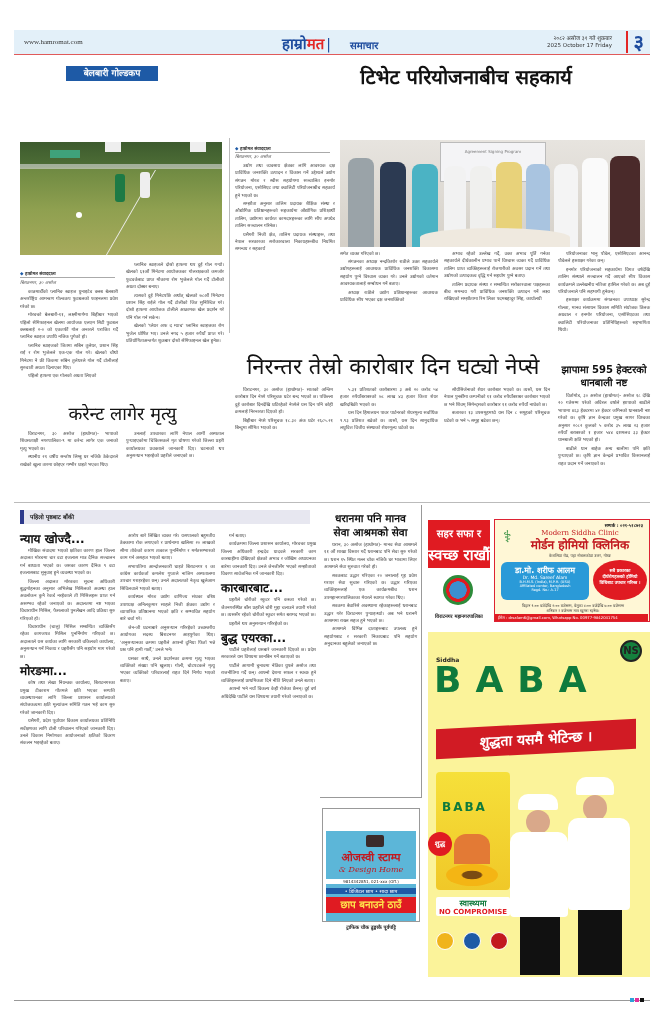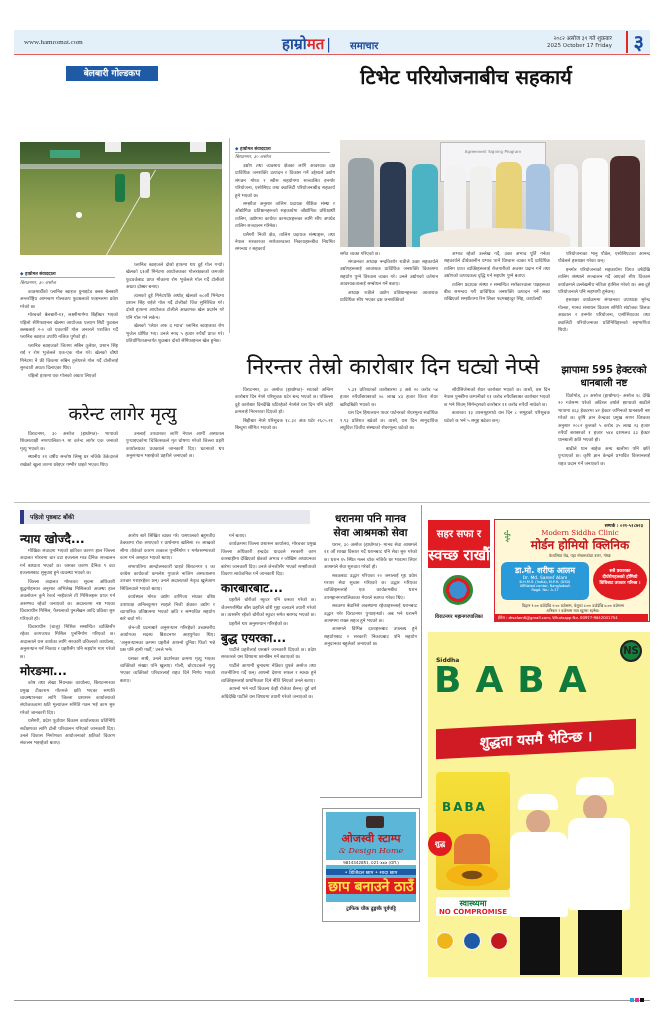--- a/index.html
+++ b/index.html
@@ -202,27 +202,27 @@
   </div>
   <div class="body-text" style="padding:0 4px;">
     <p>धरान, ३० असोज (हाम्रोमत)- मानव सेवा आश्रमले ११ औं शाखा विस्तार गर्दै धरानबाट पनि सेवा सुरु गरेको छ। धरान १५ स्थित मल्ल चोक नजिकै घर भाडामा लिएर आश्रमले सेवा सुरुवात गरेको हो।</p>
       <p>सडकबाट उद्धार गरिएका २० जनालाई गृह प्रवेश गराएर सेवा सुचारु गरिएको छ। उद्धार गरिएका व्यक्तिहरूलाई एक कार्यक्रमबीच धरान उपमहानगरपालिकाका मेयरले स्वागत गरेका थिए।</p>
       <p>सडकमा बेवारिसे अवस्थामा रहेकाहरूलाई धरानबाट उद्धार गरेर विराटनगर पुर्‍याइन्थ्यो। अब भने धरानमै आश्रममा राख्न सहज हुने भएको छ।</p>
       <p>आश्रमले विभिन्न दाताहरूबाट उपलब्ध हुने सहयोगबाट र सरकारी निकायबाट पनि सहयोग अनुदानका बहुलेको जनाएको छ।</p>
   </div>
 </div>
 
 <div class="abs boxed" style="left:322px;top:808px;width:98px;height:114px;padding:3px;background:#fff;">
-  <div class="ad-stamp" style="width:90px;height:90px;position:relative;text-align:center;">
+  <div class="ad-stamp" style="width:90px;height:90px;position:relative;text-align:center;margin-top:19px;">
     <div style="position:absolute;left:40px;top:4px;width:18px;height:12px;background:#3a2a2a;border-radius:2px;"></div>
     <div style="position:absolute;left:0;top:18px;width:90px;font-size:11px;color:#c2191f;font-weight:bold;">ओजस्वी स्टाम्प</div>
     <div style="position:absolute;left:0;top:34px;width:90px;font-size:8px;color:#c2191f;font-style:italic;font-family:'DejaVu Serif',serif;">&amp; Design Home</div>
     <div style="position:absolute;left:0;top:48px;width:90px;font-size:4px;color:#222;background:#fff;">9814342851, 021-xxx (Off.)</div>
     <div style="position:absolute;left:0;top:57px;width:90px;font-size:5px;color:#fff;background:#1e5aa6;">• डिजिटल छाप • सादा छाप</div>
-    <div style="position:absolute;left:0;top:66px;width:90px;height:16px;font-size:14px;line-height:16px;color:#ffe14a;background:#e01b22;font-weight:bold;">छाप बनाउने ठाउँ</div>
+    <div style="position:absolute;left:0;top:66px;width:90px;height:16px;font-size:10px;line-height:16px;color:#ffe14a;background:#e01b22;font-weight:bold;">छाप बनाउने ठाउँ</div>
   </div>
   <div style="font-size:5px;text-align:center;margin-top:3px;font-weight:bold;">ट्राफिक चौक ढुङ्गाकै पूर्वपट्टि</div>
 </div>
 
 <div class="abs ad-red" style="left:428px;top:520px;width:62px;height:48px;">
   <div style="font-size:10px;margin-top:6px;">सहर सफा र</div>
   <div style="font-size:15px;margin-top:4px;">स्वच्छ राखौं ।</div>
 </div>
 <div class="abs" style="left:443px;top:575px;width:30px;height:30px;border-radius:50%;background:radial-gradient(#3b8fd0 40%,#e01b22 42%,#e01b22 55%,#2d8b3a 57%);"></div>
 <div class="abs" style="left:426px;top:613px;width:66px;font-size:5px;font-weight:bold;text-align:center;">विराटनगर महानगरपालिका</div>

